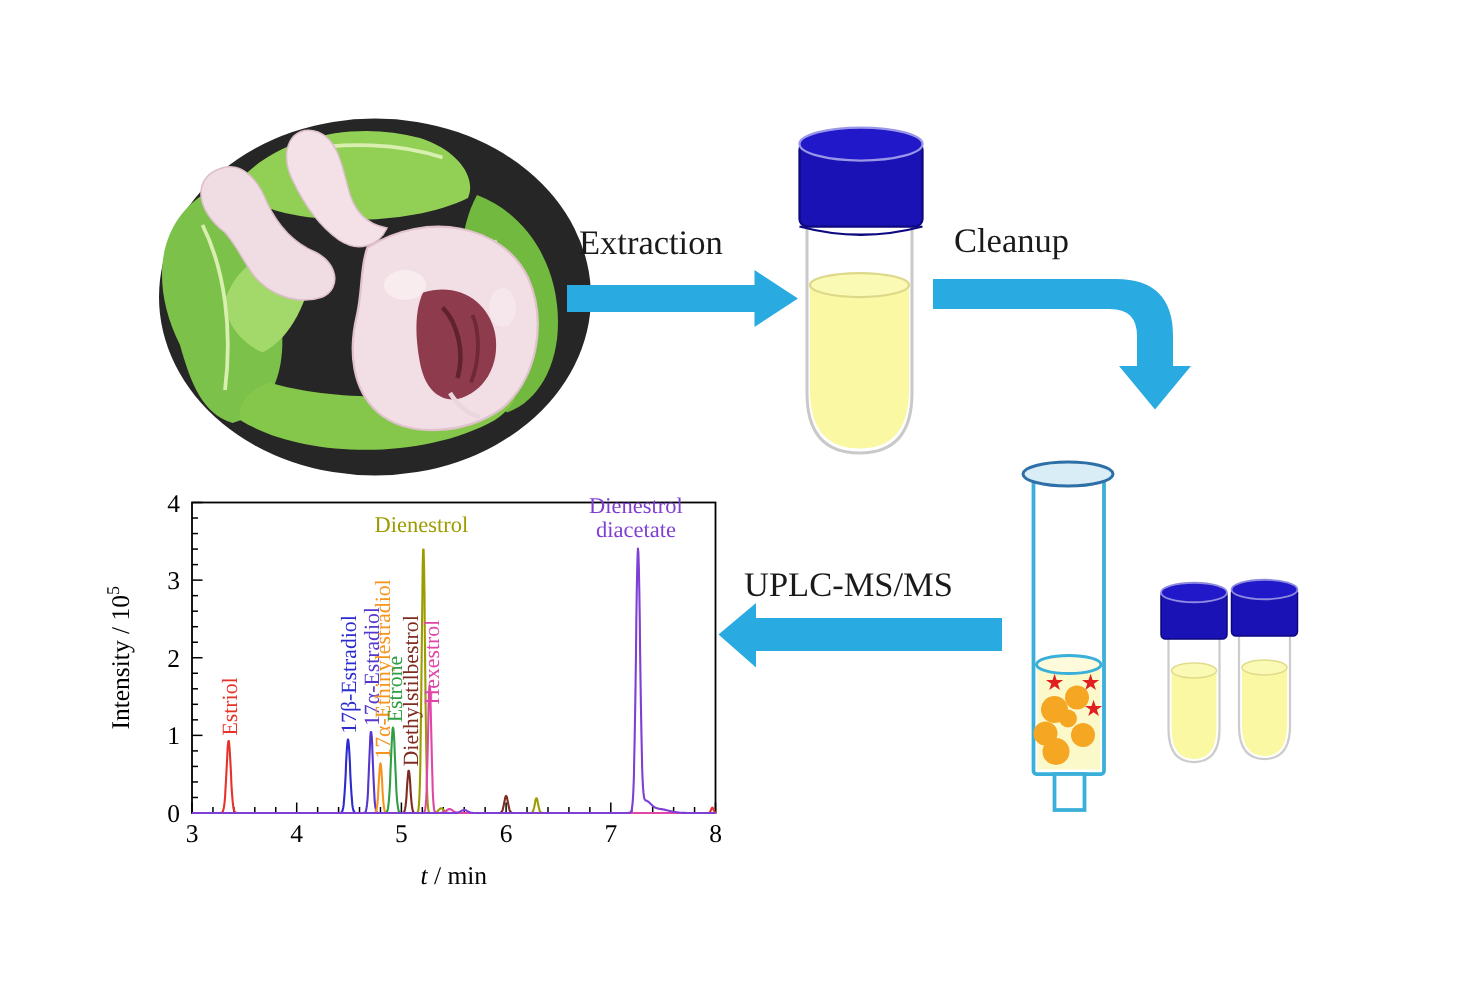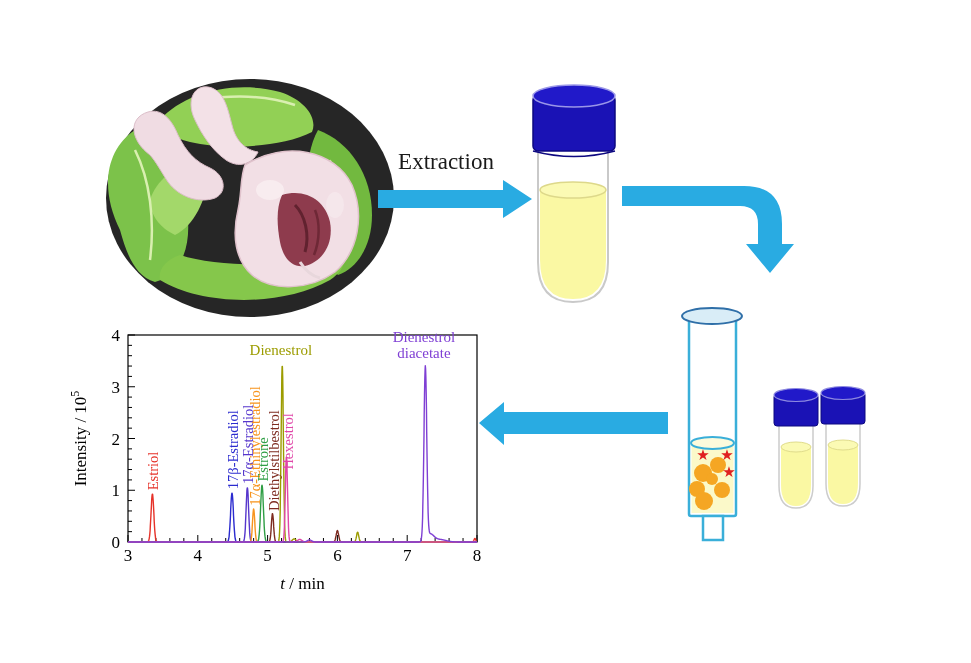--- a/index.html
+++ b/index.html
@@ -1,19 +1,19 @@
 <!DOCTYPE html>
 <html><head>
 <meta charset="utf-8">
 <style>
   html,body{margin:0;padding:0;background:#fff;}
   #canvas{position:relative;width:971px;height:663px;background:#ffffff;overflow:hidden;
           font-family:"Liberation Serif", serif;color:#111;}
   .abs{position:absolute;}
-  .step-label{font-size:23px;text-align:center;color:#1a1a1a;white-space:nowrap;}
+  .step-label{font-size:23px;color:#1a1a1a;white-space:nowrap;}
   svg text{font-family:"Liberation Serif", serif;}
 </style>
 </head>
 <body>
 
 <div id="canvas">
 
   <svg class="abs" style="left:0;top:0" width="971" height="663" viewBox="0 0 971 663">
 
     <g>
@@ -172,13 +172,15 @@
       <text transform="translate(189.8 187.8) rotate(-90)" font-size="14.5" fill="#F7941D">17α-Ethinylestradiol</text>
       <text transform="translate(198.2 163.5) rotate(-90)" font-size="14.5" fill="#2F9E45">Estrone</text>
       <text transform="translate(208.7 192.9) rotate(-90)" font-size="14.5" fill="#7E2B20">Diethylstilbestrol</text>
       <text x="210.86200000000002" y="36.66499999999999" text-anchor="middle" font-size="15" fill="#9C9C00">Dienestrol</text>
       <text transform="translate(222.6 151.6) rotate(-90)" font-size="14.5" fill="#E046A8">Hexestrol</text>
       <text x="353.95200000000006" y="23.727499999999992" text-anchor="middle" font-size="15" fill="#7F3FD4">Dienestrol</text>
       <text x="353.95200000000006" y="39.72749999999999" text-anchor="middle" font-size="15" fill="#7F3FD4">diacetate</text>
     </svg>
 
   <div class="abs step-label" style="left:386px;top:149px;width:120px">Extraction</div>
+  <div class="abs step-label" style="left:636px;top:148px;width:100px">Cleanup</div>
+  <div class="abs step-label" style="left:496px;top:377px;width:170px">UPLC-MS/MS</div>
 </div>
 
 </body></html>

